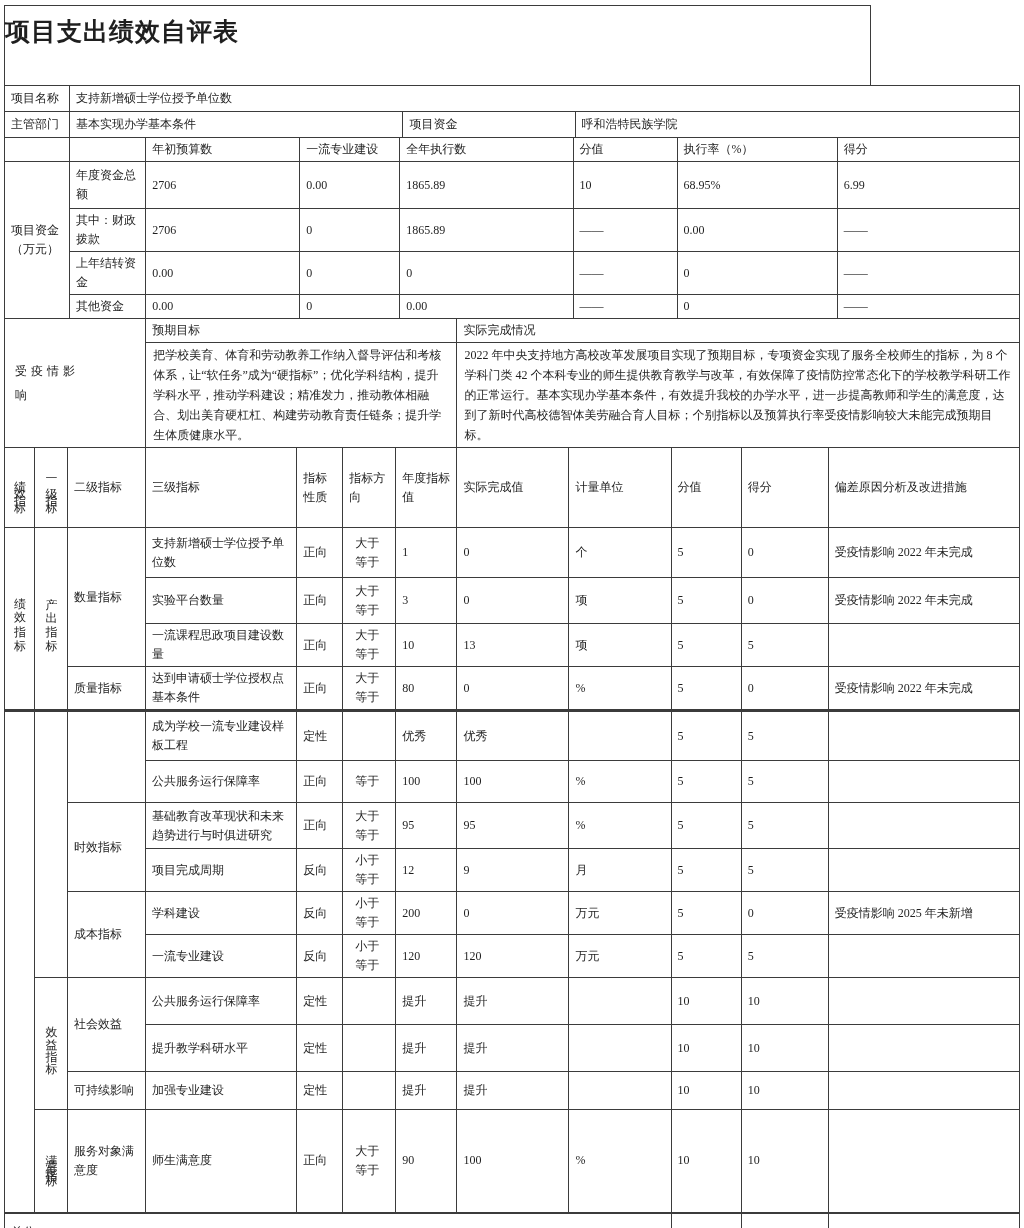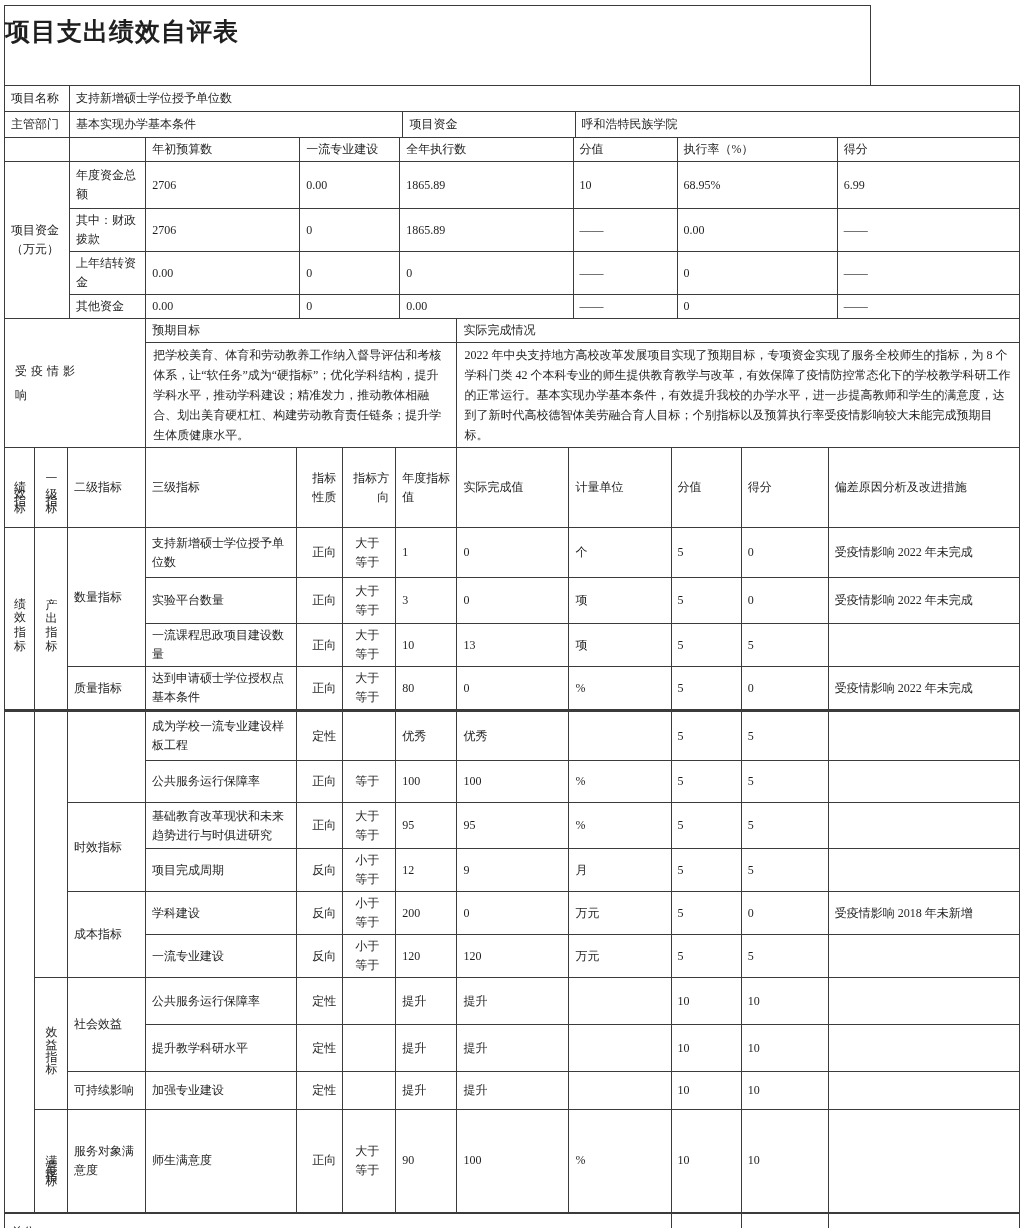--- a/index.html
+++ b/index.html
@@ -5,21 +5,21 @@
   html,body{margin:0;padding:0;background:#ffffff;}
   body{width:1024px;height:1228px;font-family:"Liberation Serif","DejaVu Serif",serif;color:#1f1f1f;}
   .sheet{position:relative;width:1024px;height:1228px;background:#fff;}
   .frame{position:absolute;left:4px;top:5px;width:1016px;}
   .title-block{box-sizing:border-box;width:867px;height:80px;border:1px solid #3b3b3b;border-bottom:none;padding-top:10px;}
   .title1{font-size:25px;font-weight:bold;letter-spacing:1px;line-height:32px;}
   .title2{font-size:21px;font-weight:bold;line-height:34px;}
   table{border-collapse:collapse;table-layout:fixed;width:1016px;margin-top:-1px;}
   table:first-of-type{margin-top:0;}
   td{border:1px solid #3b3b3b;font-size:12px;line-height:19px;padding:2px 6px;vertical-align:middle;overflow:hidden;word-break:break-all;}
-  .c{text-align:right;}
+  .c{text-align:left;}
   .vcell{text-align:center;padding:2px 1px;}
   .vt{writing-mode:vertical-rl;text-orientation:upright;display:inline-block;}
   .ls7{letter-spacing:7px;}
   .ls14{letter-spacing:14px;}
   .ls12{letter-spacing:12px;}
   .ls5{letter-spacing:5px;}
   .goal-label{width:76px;letter-spacing:4px;line-height:24px;margin-left:4px;text-align:left;}
   .ind td.dir{padding:2px 12px;}
   .ind tr.pb > td{border-top:3px solid #3b3b3b;}
   .ind tr.total > td{border-top:2px solid #3b3b3b;}
@@ -268,21 +268,21 @@
       <tr style="height:43px">
         <td rowspan="2">成本指标</td>
         <td>学科建设</td>
         <td class="c">反向</td>
         <td class="dir">小于等于</td>
         <td>200</td>
         <td>0</td>
         <td>万元</td>
         <td>5</td>
         <td>0</td>
-        <td>受疫情影响 2018 年未新增</td>
+        <td>受疫情影响 2025 年未新增</td>
       </tr>
       <tr style="height:42px">
         <td>一流专业建设</td>
         <td class="c">反向</td>
         <td class="dir">小于等于</td>
         <td>120</td>
         <td>120</td>
         <td>万元</td>
         <td>5</td>
         <td>5</td>

